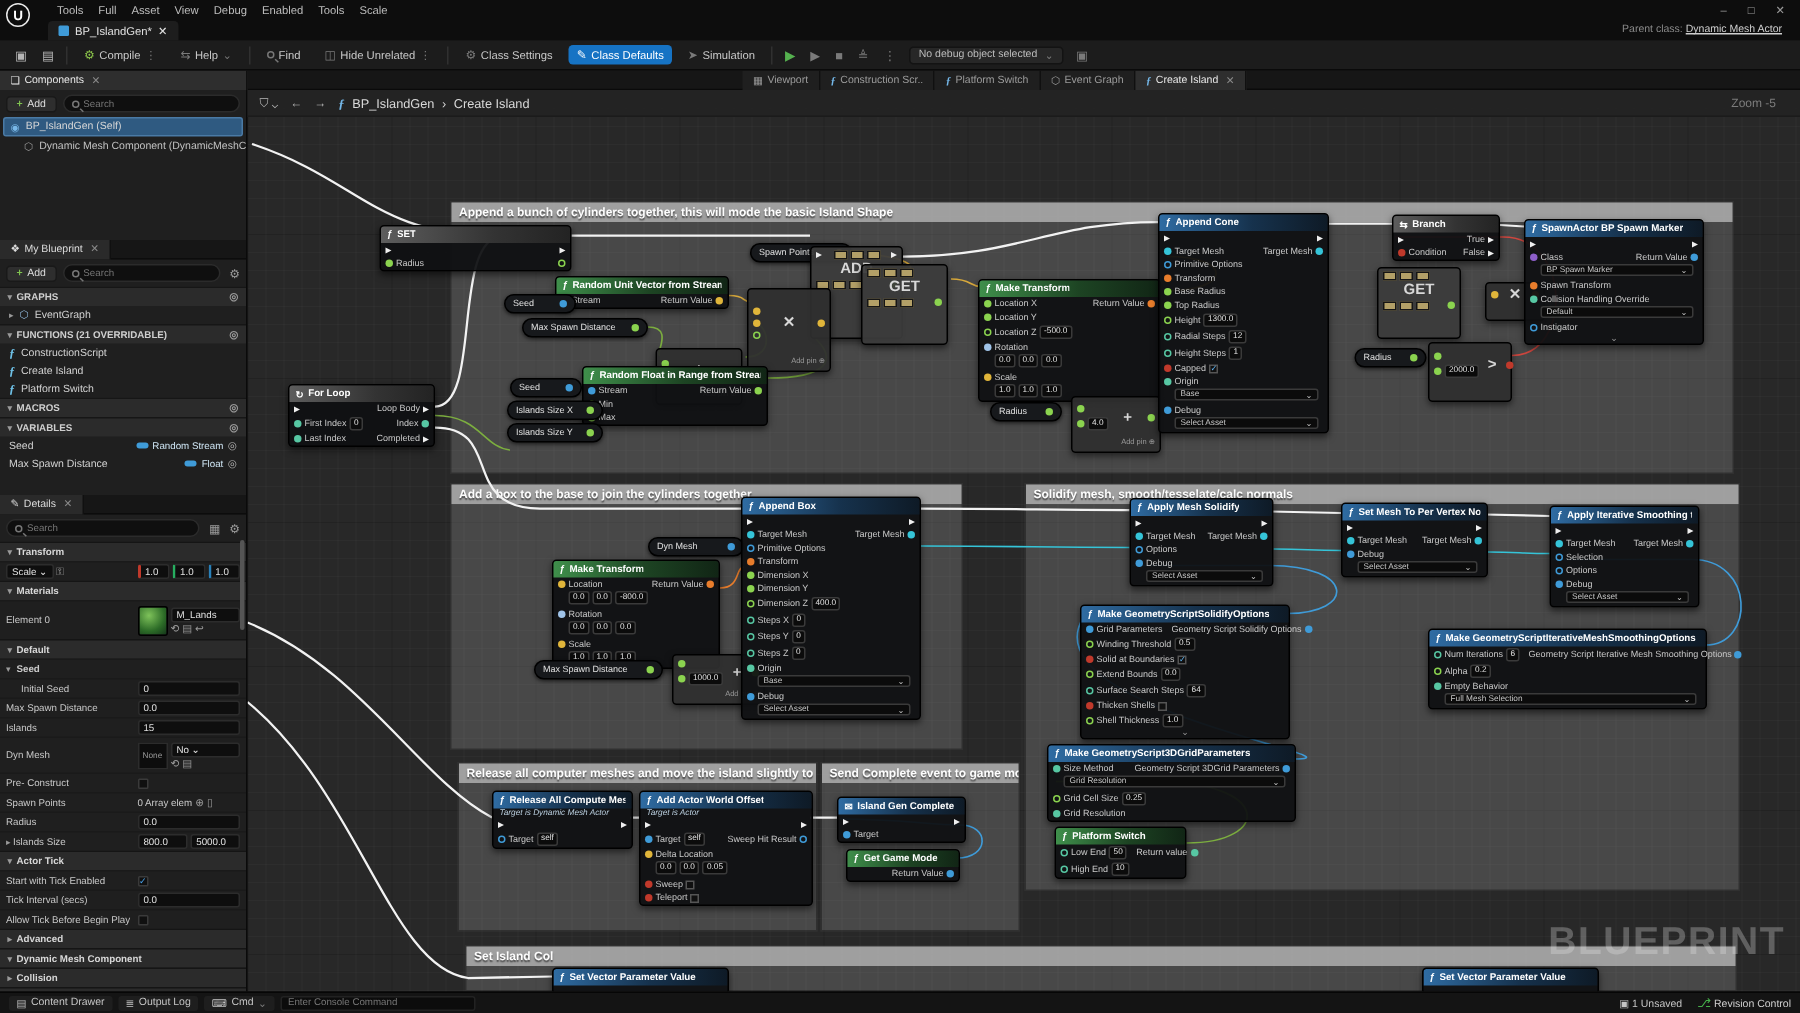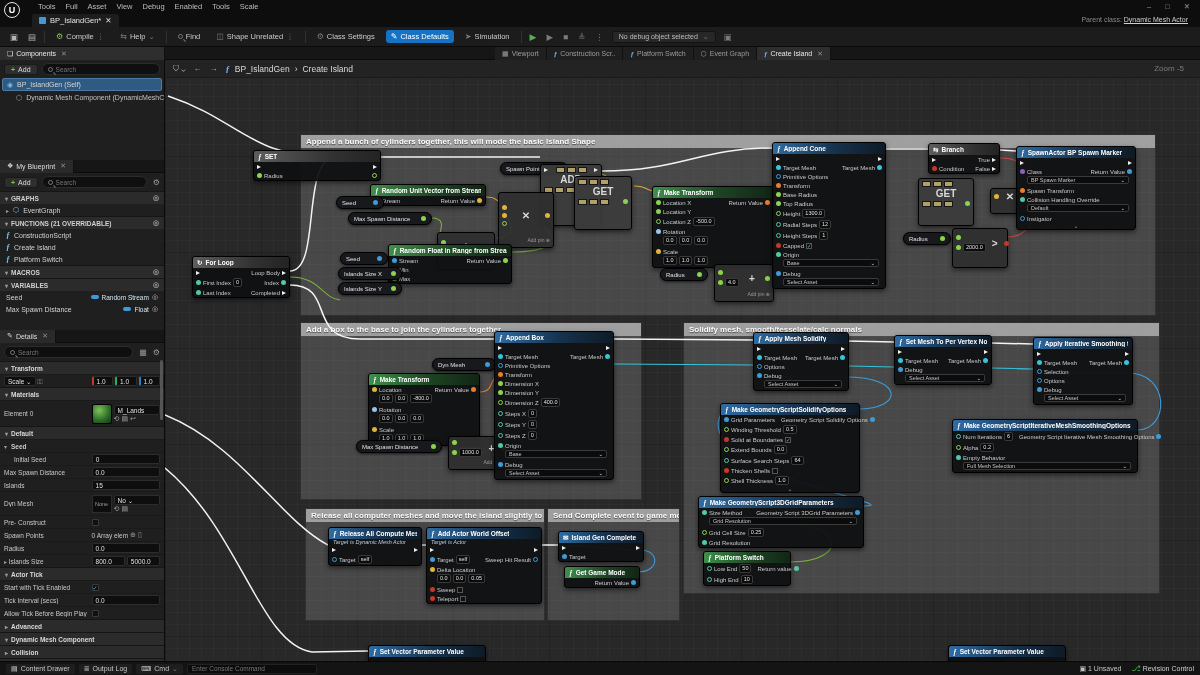--- a/index.html
+++ b/index.html
@@ -188,21 +188,21 @@
         <span>Help</span>
         <span class="dim">⌄</span>
       </span>
     <span class="tsep"></span>
     <span class="tbtn">
         <span class="lens"></span>
         <span>Find</span>
       </span>
     <span class="tbtn">
         <span class="gi dim">◫</span>
-        <span>Shape Unrelated</span>
+        <span>Hide Unrelated</span>
         <span class="dim">⋮</span>
       </span>
     <span class="tsep"></span>
     <span class="tbtn">
         <span class="gi dim">⚙</span>
         <span>Class Settings</span>
       </span>
     <span class="tbtn primary">
         <span class="gi">✎</span>
         <span>Class Defaults</span>
@@ -277,20 +277,23 @@
           <div class="gchead">Add a box to the base to join the cylinders together</div>
         </div>
         <div class="gc" style="left: 518px; top: 262px; width: 477px; height: 272px;">
           <div class="gchead">Solidify mesh, smooth/tesselate/calc normals</div>
         </div>
         <div class="gc" style="left: 140px; top: 448px; width: 240px; height: 113px;">
           <div class="gchead">Release all computer meshes and move the island slightly to retrigger nav mesh gen</div>
         </div>
         <div class="gc" style="left: 382px; top: 448px; width: 133px; height: 113px;">
           <div class="gchead">Send Complete event to game mode</div>
+        </div>
+        <div class="gc" style="left: 145px; top: 570px; width: 848px; height: 31px;">
+          <div class="gchead">Set Island Col</div>
         </div>
         <div class="node" style="left: 27px; top: 196px; width: 98px;">
           <div class="nhead macro">
             <span>↻</span>
             <span style="overflow: hidden;">For Loop</span>
           </div>
           <div class="prow">
             <span class="pin">
               <span class="exect"></span>
             </span>
@@ -1455,20 +1458,21 @@
         <path d="M290,285 C336,285 306,339 360,339 L494,339"></path>
         <path d="M614,339 C690,339 690,340 753,340"></path>
         <path d="M847,341 L894,342"></path>
         <path d="M990,343 L1033,344"></path>
         <path d="M165,415 C240,445 280,520 328,545"></path>
         <path d="M420,545 L426,545"></path>
         <path d="M540,545 L558,545"></path>
         <path d="M165,468 C240,530 260,645 312,652 L368,651"></path>
       </g>
     </svg>
+    <div class="watermark">BLUEPRINT</div>
   </div>
 
   <div class="panel" style="top:60px;height:100px;">
     <div class="prow-tools">
       <span class="addbtn">
           <span class="plus">+</span>
           <span>Add</span>
         </span>
       <span class="search">
           <span class="lens"></span>

